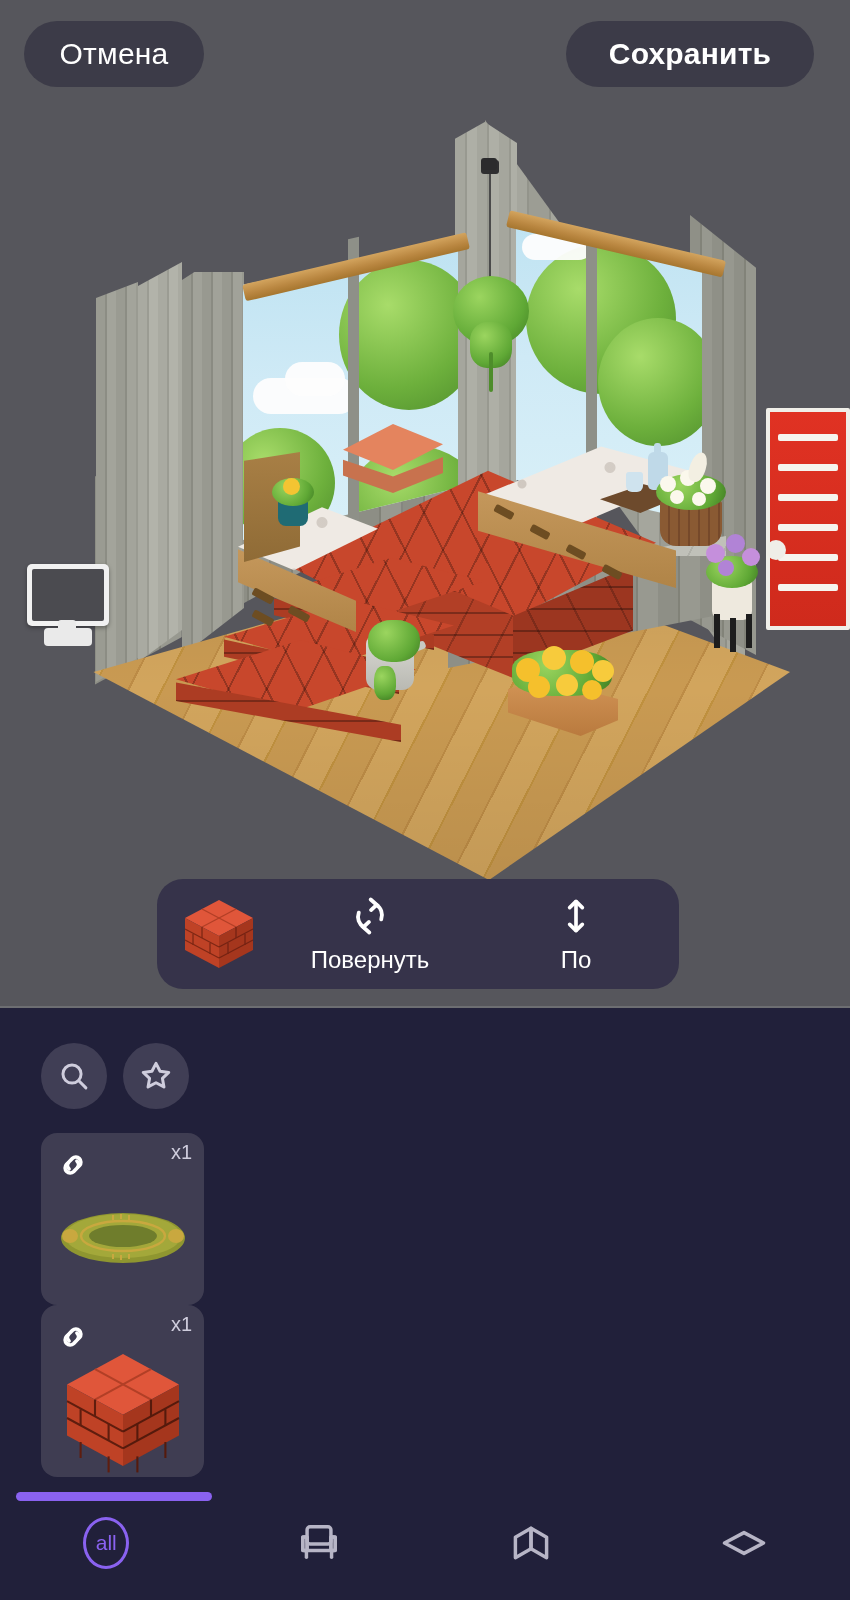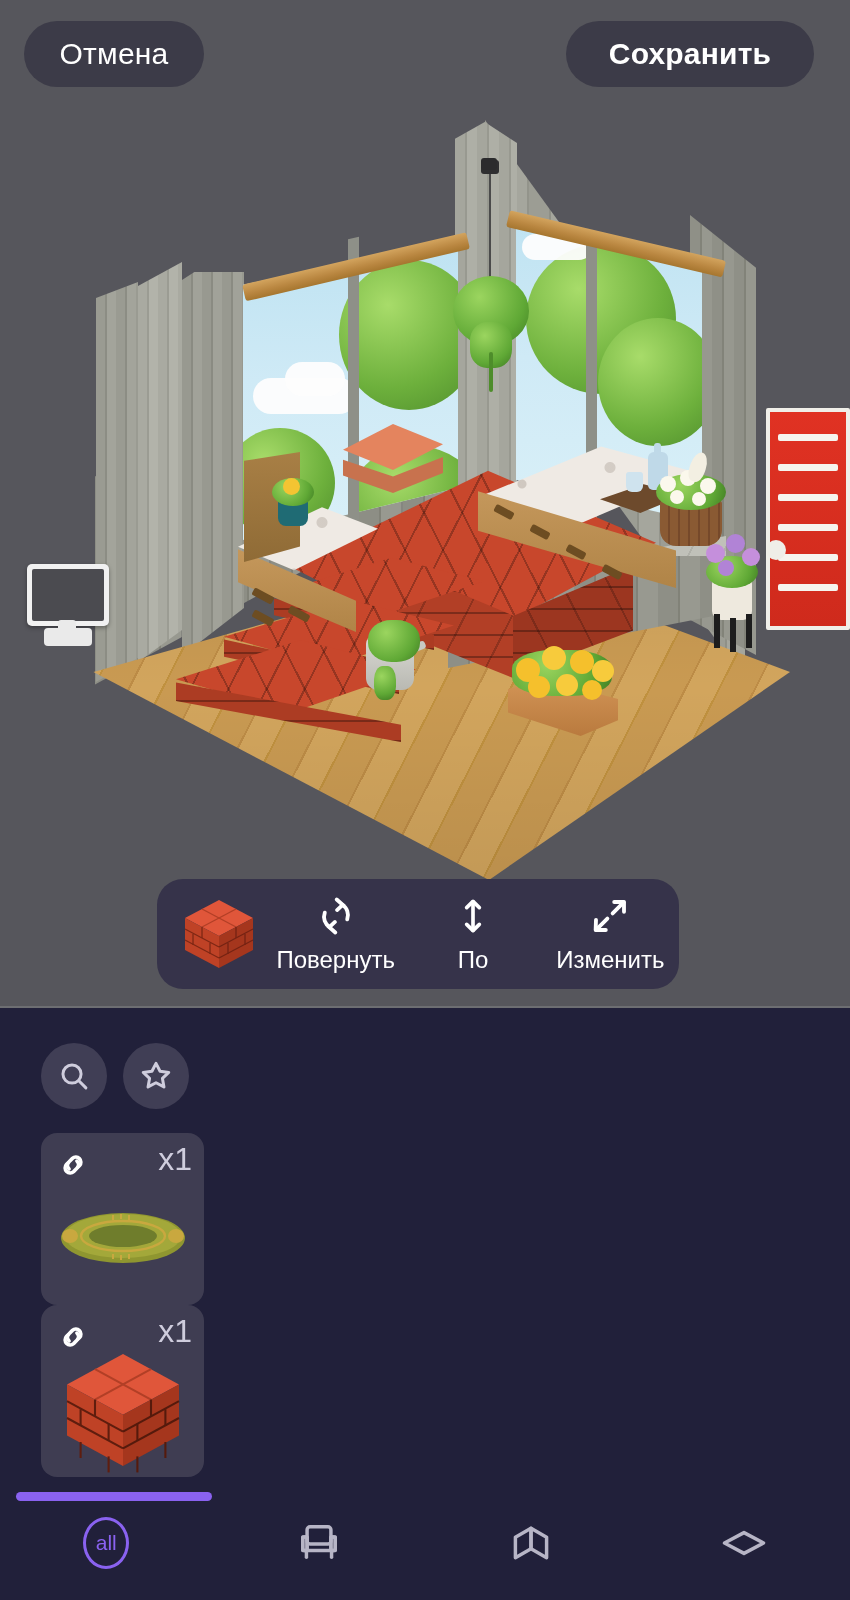--- a/index.html
+++ b/index.html
@@ -132,21 +132,21 @@
     position: absolute; width: 66px; height: 66px; border-radius: 50%;
     background: #403e55;
     display: flex; align-items: center; justify-content: center;
   }
   .item-card {
     position: absolute; width: 163px; height: 172px;
     background: #3f3d52; border-radius: 16px;
   }
   .item-card .count {
     position: absolute; right: 12px; top: 8px;
-    color: #cfcddd; font-size: 32px;
+    color: #cfcddd; font-size: 20px;
   }
   .item-card .linkic { position: absolute; left: 14px; top: 14px; }
   .item-art { position: absolute; left: 0; right: 0; top: 46px; bottom: 8px;
               display: flex; align-items: center; justify-content: center; }
   .nav-item { flex: 1; display: flex; align-items: center; justify-content: center; height: 100%; }
   .nav-all {
     width: 46px; height: 52px; border-radius: 50%;
     border: 3px solid #8a62f0;
     display: flex; align-items: center; justify-content: center;
     color: #8a62f0; font-size: 21px;
@@ -514,31 +514,20 @@
         <span class="ic">
           <svg width="40" height="42" viewBox="0 0 24 24" fill="none" stroke="#ffffff" stroke-width="2.2" stroke-linecap="round" stroke-linejoin="round">
             <line x1="12" y1="3.5" x2="12" y2="20.5"></line>
             <polyline points="8.2,7 12,3.2 15.8,7"></polyline>
             <polyline points="8.2,17 12,20.8 15.8,17"></polyline>
           </svg>
         </span>
         <span class="lbl">По</span>
       </div>
 
-      <div class="ctx-item">
-        <span class="ic">
-          <svg width="44" height="42" viewBox="0 0 24 24" fill="none" stroke="#ffffff" stroke-width="2.2" stroke-linecap="round" stroke-linejoin="round">
-            <line x1="10.5" y1="13.5" x2="4.2" y2="19.8"></line>
-            <polyline points="4,14.2 3.8,20 9.6,20"></polyline>
-            <line x1="13.5" y1="10.5" x2="19.8" y2="4.2"></line>
-            <polyline points="14.4,4 20,4 20,9.6"></polyline>
-          </svg>
-        </span>
-        <span class="lbl">Изменить</span>
-      </div>
 
 
     </div>
 
   </div>
 
   <div class="divider-line"></div>
 
   <div class="bottom">
 

